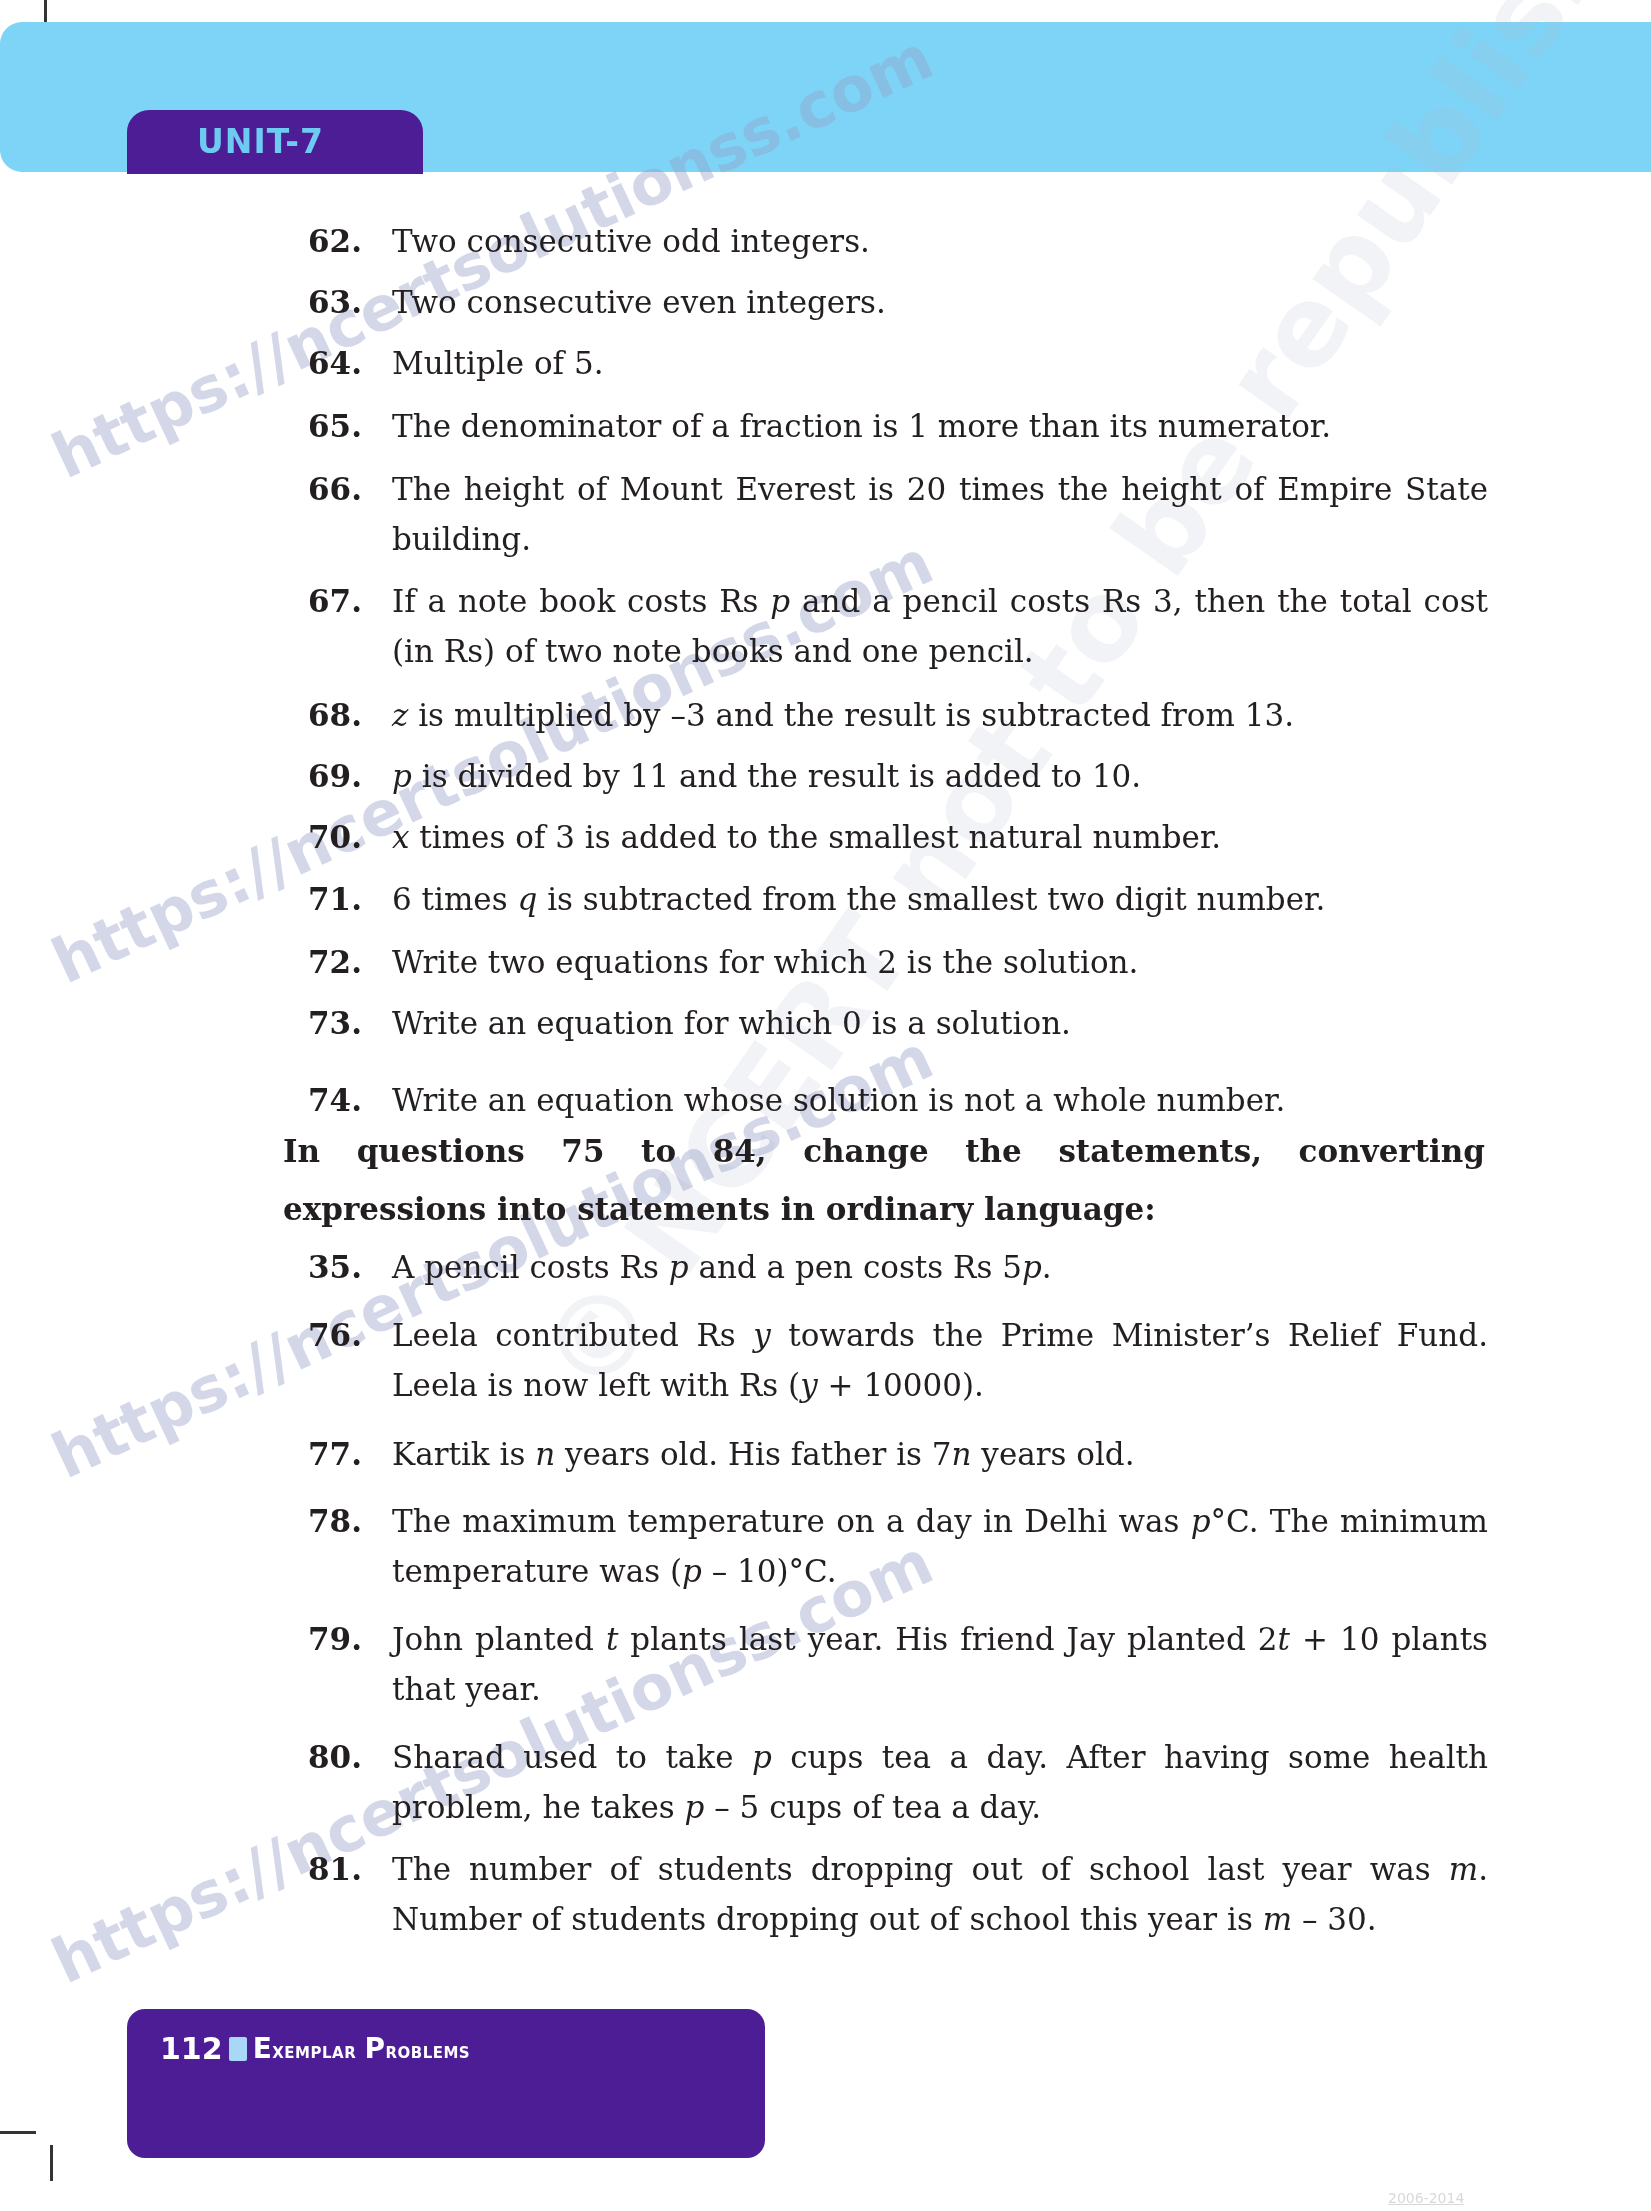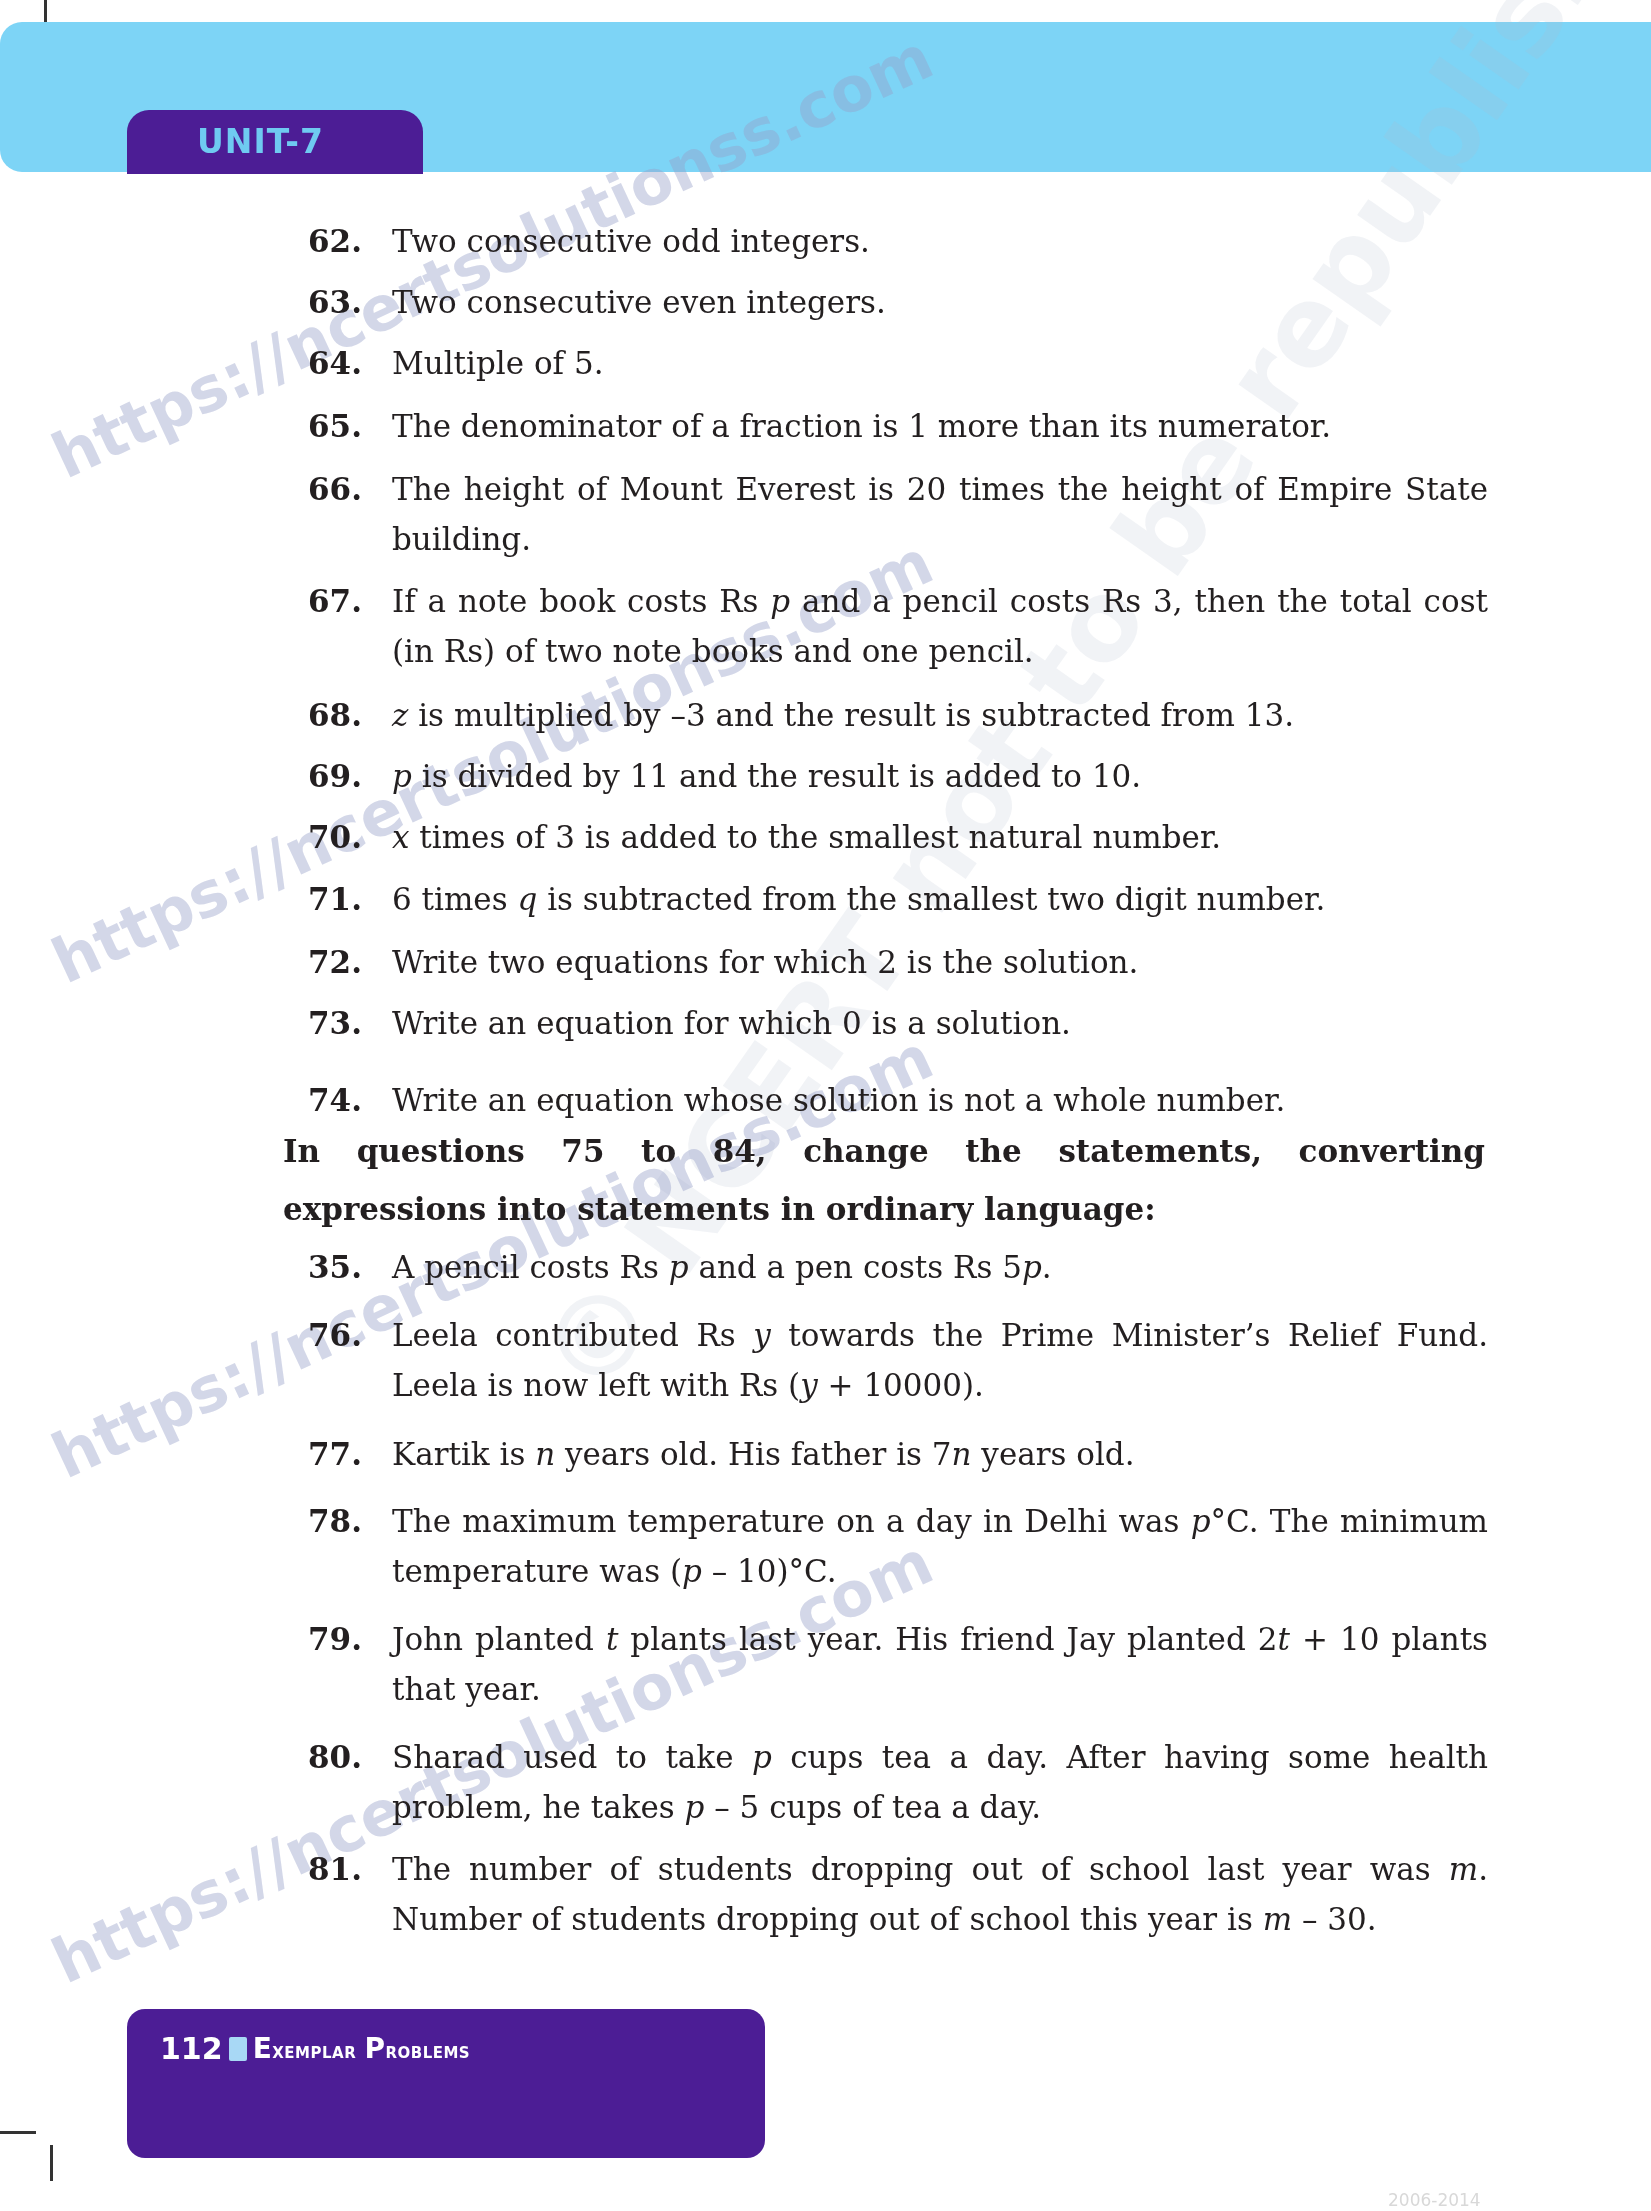--- a/index.html
+++ b/index.html
@@ -54,21 +54,21 @@
     position: absolute; left: 33px; top: 22px; color: #ffffff;
     font-family: "DejaVu Sans", "Liberation Sans", sans-serif; font-weight: bold;
     display: flex; align-items: center; white-space: nowrap;
   }
   .page-num { font-size: 30px; }
   .sq { display: inline-block; width: 18px; height: 24px; background: #a8d8f5; margin: 0 6px; border-radius: 2px; }
   .book-title { font-size: 22px; font-variant: small-caps; letter-spacing: 0.5px; }
   .book-title .cap { font-size: 28px; }
   .stamp {
     position: absolute; left: 1388px; top: 2190px; font-family: "DejaVu Sans", sans-serif;
-    font-size: 17px; color: #d8d8d8;
+    font-size: 14px; color: #d8d8d8; text-decoration: underline;
   }
 </style>
 </head>
 <body>
 
 <div class="crop" style="left:44px;top:0;width:3px;height:37px;"></div>
 <div class="crop" style="left:0;top:51px;width:32px;height:3px;"></div>
 <div class="crop" style="left:0;top:2131px;width:36px;height:3px;"></div>
 <div class="crop" style="left:50px;top:2145px;width:3px;height:36px;"></div>
 

